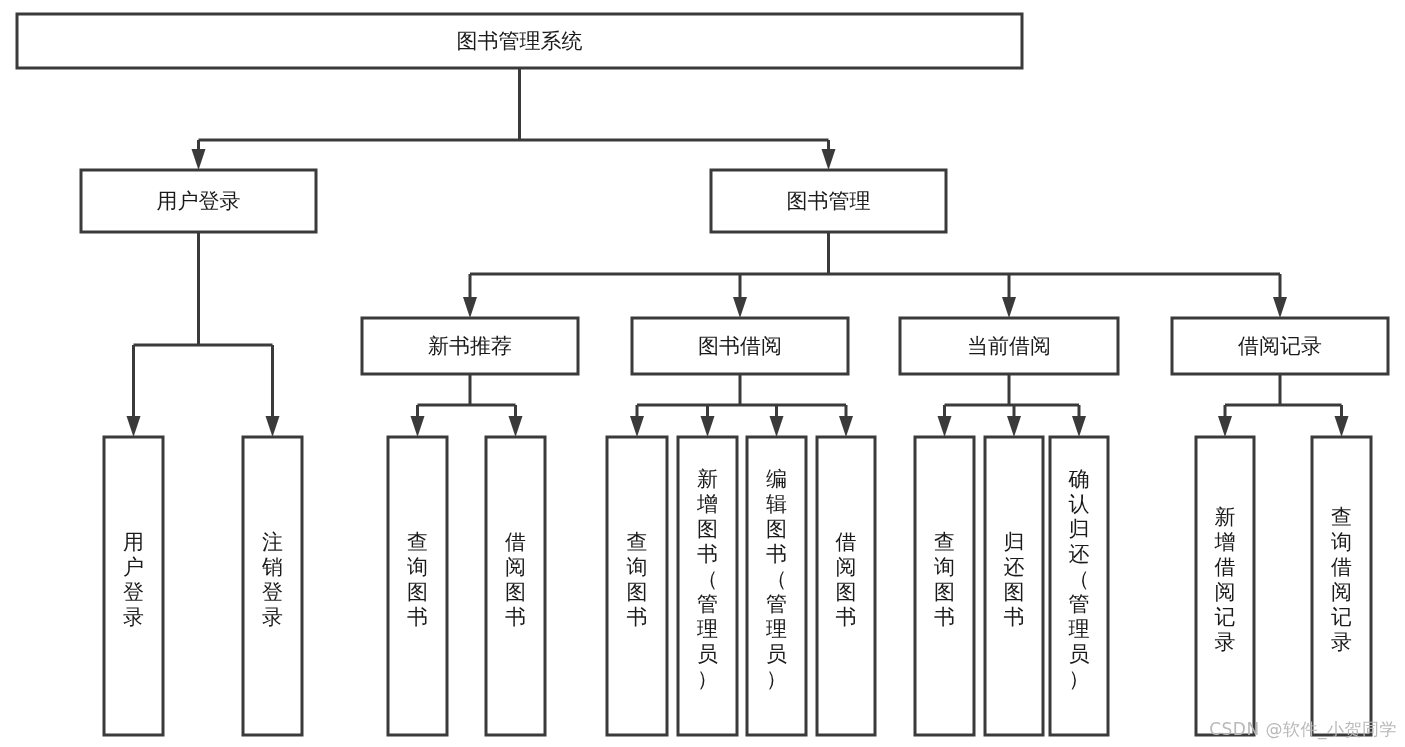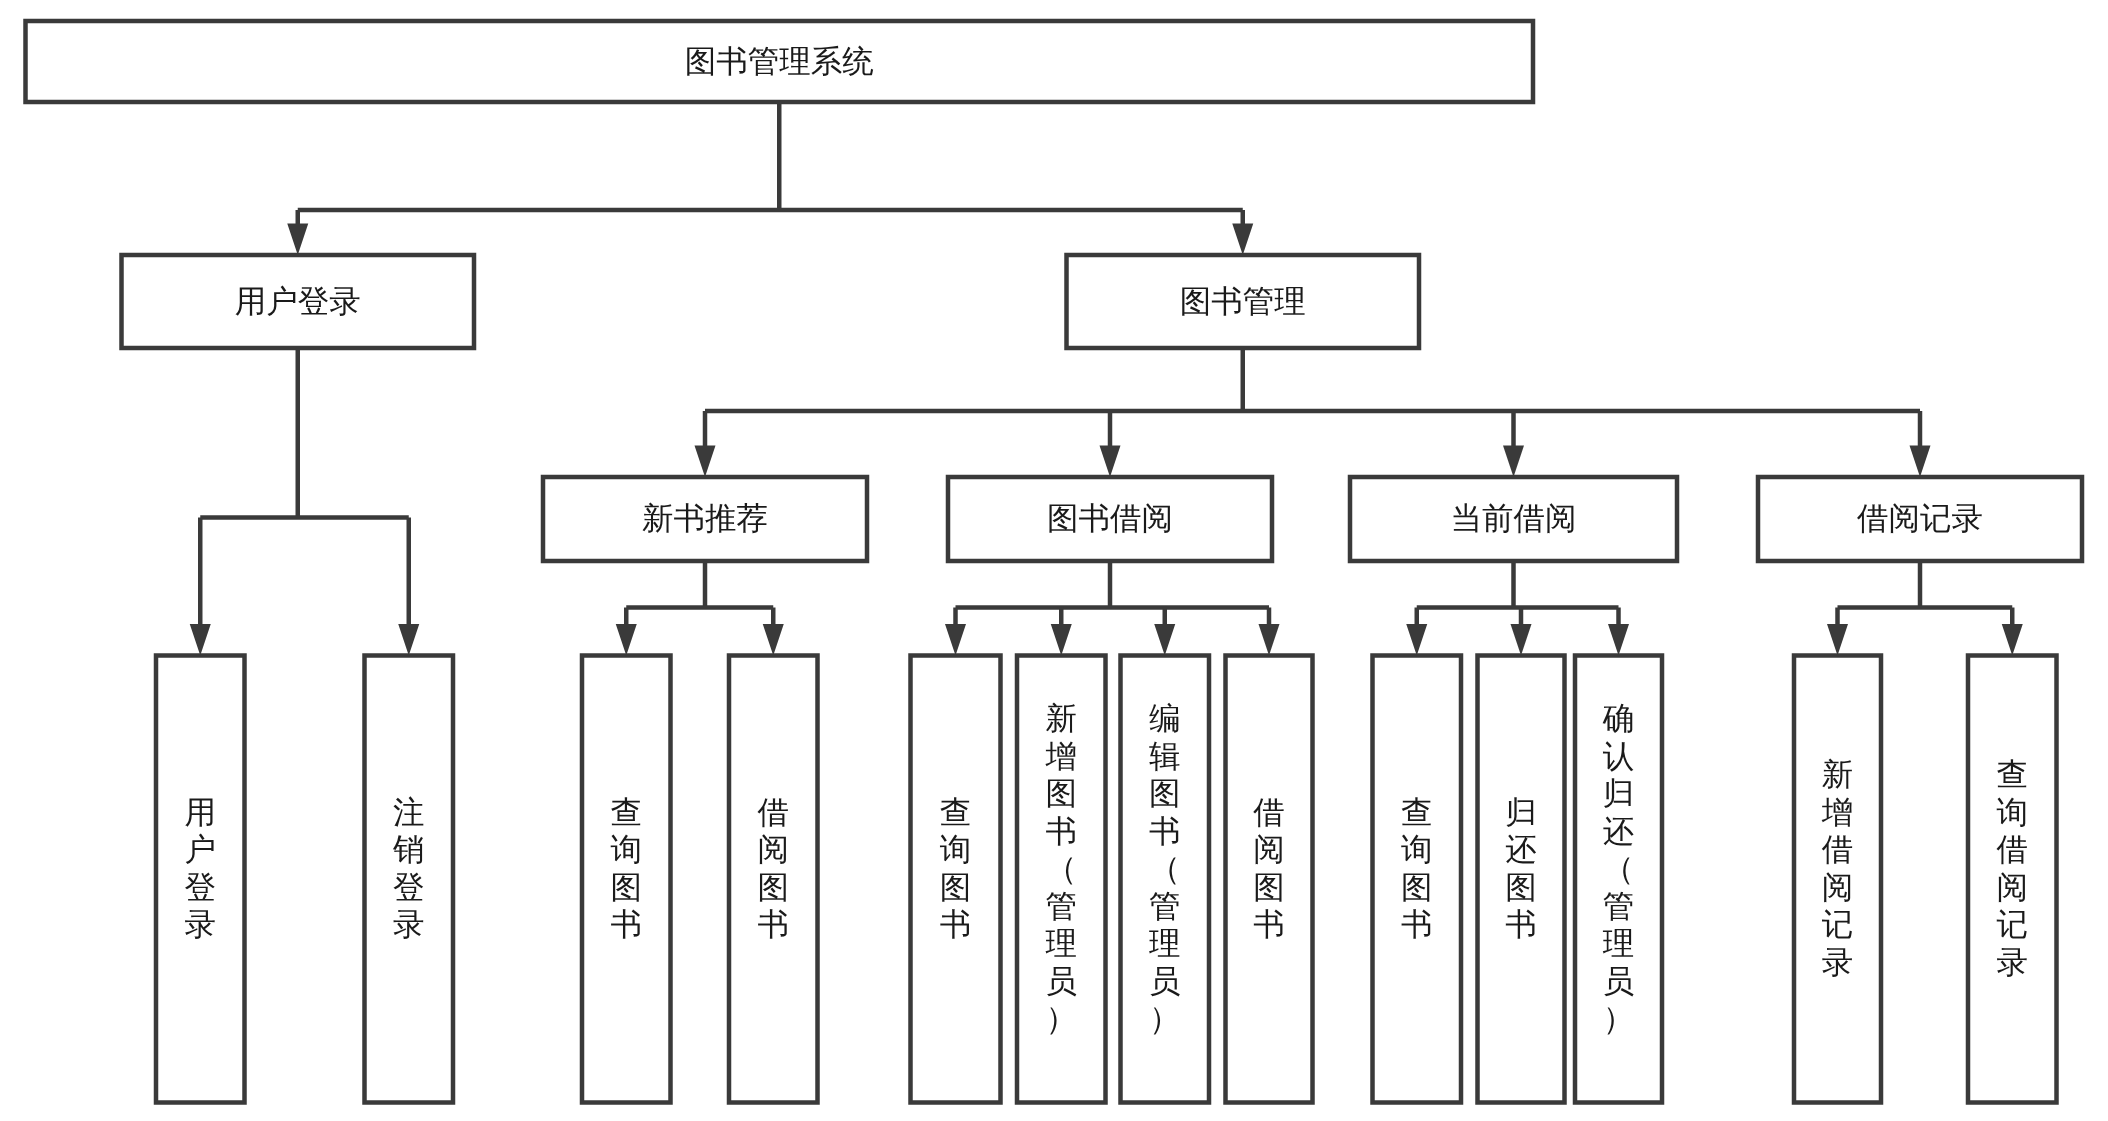--- a/index.html
+++ b/index.html
@@ -205,13 +205,14 @@
           <rect x="1196" y="437" width="58" height="298" class="node-box"></rect>
           <text x="1225" y="523.5" class="node-label-vertical"><tspan x="1225" dy="0">新</tspan><tspan x="1225" dy="25">增</tspan><tspan x="1225" dy="25">借</tspan><tspan x="1225" dy="25">阅</tspan><tspan x="1225" dy="25">记</tspan><tspan x="1225" dy="25">录</tspan></text>
         </g>
         <g>
           <rect x="1312" y="437" width="59" height="298" class="node-box"></rect>
           <text x="1341.5" y="523.5" class="node-label-vertical"><tspan x="1341.5" dy="0">查</tspan><tspan x="1341.5" dy="25">询</tspan><tspan x="1341.5" dy="25">借</tspan><tspan x="1341.5" dy="25">阅</tspan><tspan x="1341.5" dy="25">记</tspan><tspan x="1341.5" dy="25">录</tspan></text>
         </g>
       </g>
   </svg>
 
+  <div class="watermark">CSDN @软件_小贺同学</div>
 </div>
 
 </body></html>

